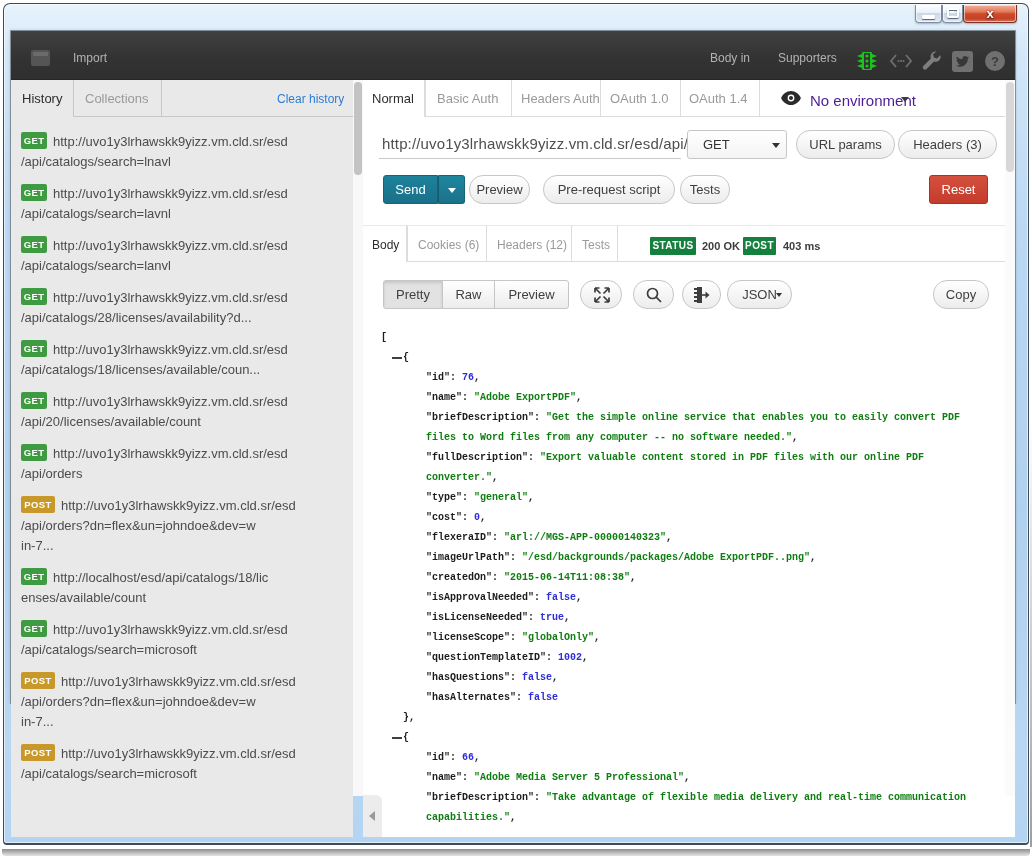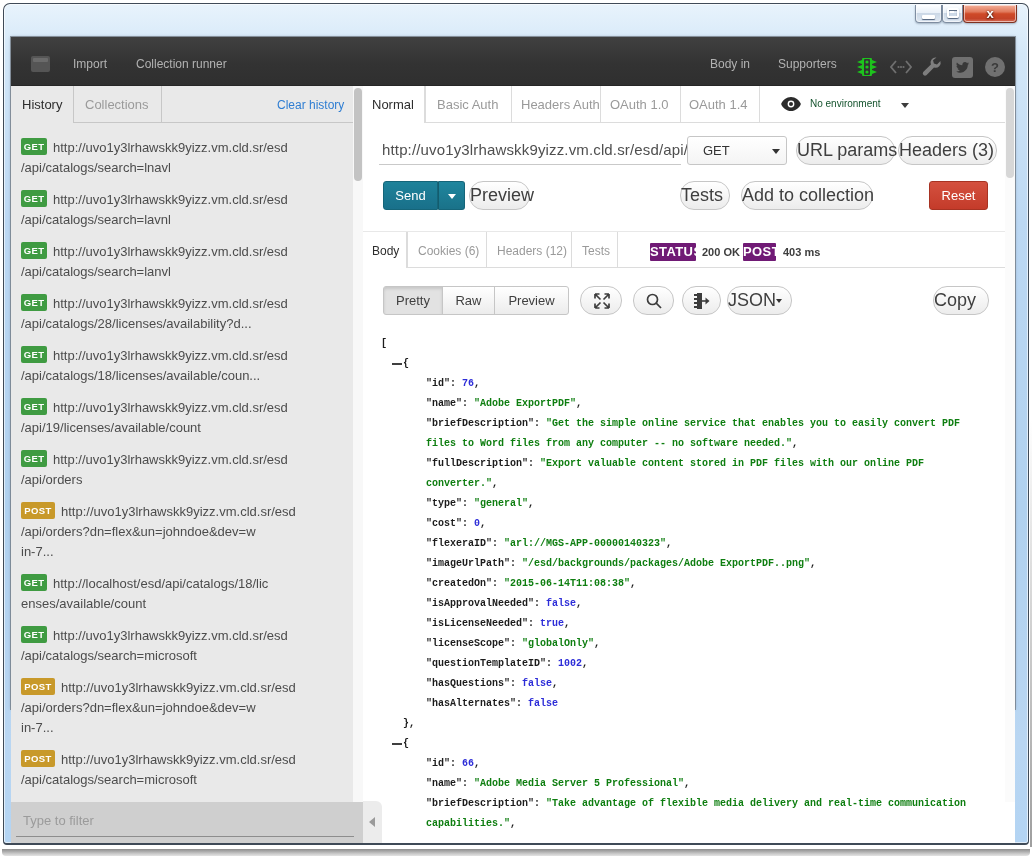--- a/index.html
+++ b/index.html
@@ -1,16 +1,16 @@
 <!DOCTYPE html>
 <html><head><meta charset="utf-8"><style>
 *{margin:0;padding:0;box-sizing:border-box}
 html,body{width:1032px;height:856px;background:#fff;font-family:"Liberation Sans",sans-serif;overflow:hidden;position:relative}
 #win{position:absolute;left:3px;top:3px;width:1026px;height:842px;border:1px solid #3f4a57;border-bottom-width:2px;border-radius:7px 7px 4px 4px;background:linear-gradient(180deg,#e8f3fc 0%,#d3e7f8 6%,#bcd8f3 26%,#b0d1ef 60%,#b9d6f2 88%,#b3d4f3 100%);box-shadow:inset 0 0 0 1px rgba(255,255,255,.6)}
-#client{position:absolute;left:7px;top:33px;width:1004px;height:672px;background:#fff;box-shadow:0 0 0 1px rgba(118,126,136,.8),0 0 3px rgba(30,50,70,.35)}
+#client{position:absolute;left:7px;top:27px;width:1004px;height:672px;background:#fff;box-shadow:0 0 0 1px rgba(118,126,136,.8),0 0 3px rgba(30,50,70,.35)}
 
 .cap{position:absolute;top:1px;height:18px;border:1px solid #7e8da1;border-top:none;border-radius:0 0 4px 4px;box-shadow:inset 0 0 0 1px rgba(255,255,255,.55),0 1px 2px rgba(70,90,110,.4)}
 .cap.min{left:911px;width:27px;background:linear-gradient(180deg,#fdfeff 0%,#e9f0f8 45%,#ccd8e6 50%,#dee8f3 100%)}
 .cap.max{left:938px;width:21px;background:linear-gradient(180deg,#fdfeff 0%,#e9f0f8 45%,#ccd8e6 50%,#dee8f3 100%)}
 .cap.close{left:959px;width:54px;border-color:#7e3222;background:linear-gradient(180deg,#f5b09a 0%,#e07a5c 40%,#cf4a28 52%,#c44328 80%,#d8705b 100%)}
 .gmin{position:absolute;left:6px;top:10px;width:13px;height:4px;background:#fff;border-radius:1px;box-shadow:0 1px 1px rgba(40,60,90,.8)}
 .gmax{position:absolute;left:4px;top:3px;width:12px;height:10px;border:2px solid #fff;border-radius:2px;box-shadow:0 1px 1px rgba(40,60,90,.8),inset 0 1px 1px rgba(40,60,90,.8)}
 .gmax i{position:absolute;left:1px;top:1px;width:4px;height:2px;background:#fff}
 .gx{position:absolute;left:0;top:1px;width:100%;text-align:center;color:#fff;font-size:13px;font-weight:700;text-shadow:0 1px 2px rgba(60,20,10,.95),0 0 2px rgba(90,25,5,.8)}
 
@@ -30,36 +30,36 @@
 #filter{position:absolute;left:0;top:765px;width:352px;height:41px;background:#cfcfcf}
 #filter span{position:absolute;left:12px;top:11px;font-size:13px;color:#9b9b9b}
 #filter i{position:absolute;left:5px;top:34px;width:338px;height:1px;background:#8d8d8d}
 
 #main{position:absolute;left:352px;top:49px;width:652px;height:757px;background:#fff}
 #mtabs{position:absolute;left:352px;top:49px;width:652px;height:37px;border-bottom:1px solid #dcdcdc}
 #mtabs .sep{position:absolute;top:0;width:1px;height:36px;background:#dcdcdc}
 .ntab{position:absolute;left:352px;top:49px;width:62px;height:37px;background:#fff;border-right:1px solid #dcdcdc}
 .tabtxt{position:absolute;top:60px;font-size:13px;color:#9a9a9a;white-space:nowrap}
 .tabtxt.on{color:#2d2d2d;font-weight:400}
-.btn{position:absolute;height:29px;background:linear-gradient(#ffffff,#ececec);border:1px solid #c6c6c6;border-radius:14px;font-size:18px;color:#3f3f3f;line-height:27px;white-space:nowrap}
+.btn{position:absolute;height:29px;background:linear-gradient(#ffffff,#ececec);border:1px solid #c6c6c6;border-radius:14px;font-size:13px;color:#3f3f3f;text-align:center;line-height:27px;white-space:nowrap}
 
 #urltext{position:absolute;left:371px;top:99px;width:309px;height:28px;line-height:28px;font-size:15px;letter-spacing:.15px;color:#4f4f4f;overflow:hidden;white-space:nowrap}
 #urlline{position:absolute;left:368px;top:127px;width:302px;height:1px;background:#c9c9c9}
 #sel{position:absolute;left:676px;top:99px;width:100px;height:29px;border:1px solid #c6c6c6;border-radius:3px;background:linear-gradient(#ffffff,#f4f4f4);font-size:13px;color:#333;line-height:27px;padding-left:15px}
 .caret{position:absolute;width:0;height:0;border-left:4px solid transparent;border-right:4px solid transparent;border-top:5px solid #333}
 
 #send{position:absolute;left:372px;top:144px;width:55px;height:29px;background:linear-gradient(#1e829a,#19708a);border:1px solid #156579;border-radius:3px 0 0 3px;color:#fff;font-size:13px;font-weight:400;text-align:center;line-height:27px}
 #sendc{position:absolute;left:427px;top:144px;width:27px;height:29px;background:linear-gradient(#1f869e,#1a7289);border:1px solid #156579;border-left:1px solid #135c6e;border-radius:0 3px 3px 0}
 #reset{position:absolute;left:918px;top:144px;width:59px;height:29px;background:linear-gradient(#d4513f,#c43b2a);border:1px solid #a73323;border-radius:3px;color:#fff;font-size:13px;text-align:center;line-height:27px}
 
 #rdiv{position:absolute;left:352px;top:194px;width:652px;height:1px;background:#e8e8e8}
 #rtabs{position:absolute;left:352px;top:195px;width:652px;height:36px;border-bottom:1px solid #dcdcdc}
 #rtabs .sep{position:absolute;top:0;width:1px;height:35px;background:#dcdcdc}
 .btab{position:absolute;left:352px;top:195px;width:44px;height:36px;background:#fff;border-right:1px solid #dcdcdc}
-.gbadge{position:absolute;top:206px;height:18px;line-height:18px;background:#701a75;color:#fff;font-size:13px;font-weight:700;letter-spacing:.4px;text-align:center;border-radius:1px}
+.gbadge{position:absolute;top:206px;height:18px;line-height:18px;background:#15803d;color:#fff;font-size:10px;font-weight:700;letter-spacing:.4px;text-align:center;border-radius:1px}
 .gval{position:absolute;top:207px;height:17px;line-height:17px;font-size:11px;font-weight:700;color:#3d3d3d}
 
 .seg{position:absolute;top:249px;height:29px;border:1px solid #c6c6c6;font-size:13px;color:#3f3f3f;text-align:center;line-height:27px}
 #segp{left:372px;width:60px;border-radius:3px 0 0 3px;background:#e2e2e2;box-shadow:inset 0 2px 3px rgba(0,0,0,.12)}
 #segr{left:431px;width:53px;border-radius:0;background:linear-gradient(#ffffff,#ececec)}
 #segv{left:483px;width:75px;border-radius:0 3px 3px 0;background:linear-gradient(#ffffff,#ececec)}
 
 .jl{position:absolute;left:415px;height:20px;line-height:20px;font-family:"Liberation Mono",monospace;font-size:10px;font-weight:700;color:#1c1c1c;white-space:pre}
 .jl .s{color:#0e7e10}
 .jl .n{color:#2d2dd8}
@@ -86,21 +86,20 @@
   <div class="cap close">
       <div class="gx">x</div>
     </div>
   <div id="client">
     <div id="topbar">
       <svg width="19" height="16" viewBox="0 0 19 16" style="left:20px;top:19px">
           <rect x="0" y="0" width="19" height="16" rx="2" fill="#555"></rect>
           <rect x="2" y="2" width="15" height="4" rx="1" fill="#6b6b6b"></rect>
         </svg>
       <span class="t" style="left:62px">Import</span>
-      <span class="t" style="left:125px">Collection runner</span>
       <span class="t" style="left:699px">Body in</span>
       <span class="t" style="left:767px">Supporters</span>
       <svg width="22" height="18" viewBox="0 0 22 18" style="left:845px;top:21px">
         <rect x="7" y="0" width="8" height="18" rx="2" fill="none" stroke="#1dc31d" stroke-width="2"></rect>
         <circle cx="11" cy="4" r="1.6" fill="#1dc31d"></circle>
           <circle cx="11" cy="9" r="1.6" fill="#1dc31d"></circle>
           <circle cx="11" cy="14" r="1.6" fill="#1dc31d"></circle>
         <path d="M6 2 L1 4 L6 6 Z M6 7 L1 9 L6 11 Z M6 12 L1 14 L6 16 Z" fill="#1dc31d"></path>
         <path d="M16 2 L21 4 L16 6 Z M16 7 L21 9 L16 11 Z M16 12 L21 14 L16 16 Z" fill="#1dc31d"></path>
       </svg>
@@ -137,76 +136,72 @@
       <div class="hl" style="top:121px">/api/catalogs/search=lnavl</div>
       <div class="hl" style="top:153px"><span class="badge bget">GET</span>http://uvo1y3lrhawskk9yizz.vm.cld.sr/esd</div>
       <div class="hl" style="top:173px">/api/catalogs/search=lavnl</div>
       <div class="hl" style="top:205px"><span class="badge bget">GET</span>http://uvo1y3lrhawskk9yizz.vm.cld.sr/esd</div>
       <div class="hl" style="top:225px">/api/catalogs/search=lanvl</div>
       <div class="hl" style="top:257px"><span class="badge bget">GET</span>http://uvo1y3lrhawskk9yizz.vm.cld.sr/esd</div>
       <div class="hl" style="top:277px">/api/catalogs/28/licenses/availability?d...</div>
       <div class="hl" style="top:309px"><span class="badge bget">GET</span>http://uvo1y3lrhawskk9yizz.vm.cld.sr/esd</div>
       <div class="hl" style="top:329px">/api/catalogs/18/licenses/available/coun...</div>
       <div class="hl" style="top:361px"><span class="badge bget">GET</span>http://uvo1y3lrhawskk9yizz.vm.cld.sr/esd</div>
-      <div class="hl" style="top:381px">/api/19/licenses/available/count</div>
+      <div class="hl" style="top:381px">/api/20/licenses/available/count</div>
       <div class="hl" style="top:413px"><span class="badge bget">GET</span>http://uvo1y3lrhawskk9yizz.vm.cld.sr/esd</div>
       <div class="hl" style="top:433px">/api/orders</div>
       <div class="hl" style="top:465px"><span class="badge bpost">POST</span>http://uvo1y3lrhawskk9yizz.vm.cld.sr/esd</div>
       <div class="hl" style="top:485px">/api/orders?dn=flex&amp;un=johndoe&amp;dev=w</div>
       <div class="hl" style="top:505px">in-7...</div>
       <div class="hl" style="top:537px"><span class="badge bget">GET</span>http://localhost/esd/api/catalogs/18/lic</div>
       <div class="hl" style="top:557px">enses/available/count</div>
       <div class="hl" style="top:589px"><span class="badge bget">GET</span>http://uvo1y3lrhawskk9yizz.vm.cld.sr/esd</div>
       <div class="hl" style="top:609px">/api/catalogs/search=microsoft</div>
       <div class="hl" style="top:641px"><span class="badge bpost">POST</span>http://uvo1y3lrhawskk9yizz.vm.cld.sr/esd</div>
       <div class="hl" style="top:661px">/api/orders?dn=flex&amp;un=johndoe&amp;dev=w</div>
       <div class="hl" style="top:681px">in-7...</div>
       <div class="hl" style="top:713px"><span class="badge bpost">POST</span>http://uvo1y3lrhawskk9yizz.vm.cld.sr/esd</div>
       <div class="hl" style="top:733px">/api/catalogs/search=microsoft</div>
       </div>
     <div id="sscroll">
         <i></i>
       </div>
-    <div id="filter">
-        <span>Type to filter</span>
-        <i></i>
-      </div>
     <div id="main"></div>
     <div id="mtabs">
       <div class="sep" style="left:62px"></div>
       <div class="sep" style="left:148px"></div>
       <div class="sep" style="left:237px"></div>
       <div class="sep" style="left:317px"></div>
       <div class="sep" style="left:396px"></div>
     </div>
     <div class="ntab"></div>
     <span class="tabtxt on" style="left:361px">Normal</span>
     <span class="tabtxt" style="left:426px">Basic Auth</span>
     <span class="tabtxt" style="left:510px">Headers Auth</span>
     <span class="tabtxt" style="left:599px">OAuth 1.0</span>
     <span class="tabtxt" style="left:678px">OAuth 1.4</span>
     <svg width="20" height="14" viewBox="0 0 20 14" style="left:770px;top:60px">
         <path d="M10 0 C14.5 0 18.2 3.2 19.6 6.3 C19.9 6.8 19.9 7.2 19.6 7.7 C18.2 10.8 14.5 14 10 14 C5.5 14 1.8 10.8 0.4 7.7 C0.1 7.2 0.1 6.8 0.4 6.3 C1.8 3.2 5.5 0 10 0 Z" fill="#2b2b2b"></path>
         <circle cx="10" cy="7" r="3.4" fill="#fff"></circle>
         <circle cx="10" cy="7" r="2" fill="#2b2b2b"></circle>
       </svg>
-    <span class="tabtxt" style="left:799px;top:61px;color:#14532d;font-size:10px">No environment</span>
+    <span class="tabtxt" style="left:799px;top:61px;color:#4c1d95;font-size:15px">No environment</span>
     <i class="caret" style="left:890px;top:66px;border-top-color:#3c3c3c"></i>
     <div id="urltext">http://uvo1y3lrhawskk9yizz.vm.cld.sr/esd/api/catalogs</div>
     <div id="urlline"></div>
     <div id="sel">GET<i class="caret" style="left:84px;top:12px"></i></div>
     <div class="btn" style="left:785px;top:99px;width:99px">URL params</div>
     <div class="btn" style="left:887px;top:99px;width:99px">Headers (3)</div>
     <div id="send">Send</div>
     <div id="sendc">
         <i class="caret" style="left:9px;top:12px;border-top-color:#fff"></i>
       </div>
     <div class="btn" style="left:458px;top:144px;width:61px">Preview</div>
+    <div class="btn" style="left:532px;top:144px;width:132px">Pre-request script</div>
     <div class="btn" style="left:669px;top:144px;width:50px">Tests</div>
-    <div class="btn" style="left:730px;top:144px;width:132px">Add to collection</div>
     <div id="reset">Reset</div>
     <div id="rdiv"></div>
     <div id="rtabs">
       <div class="sep" style="left:44px"></div>
       <div class="sep" style="left:123px"></div>
       <div class="sep" style="left:208px"></div>
       <div class="sep" style="left:254px"></div>
     </div>
     <div class="btab"></div>
     <span class="tabtxt on" style="left:361px;top:207px;font-size:12px">Body</span>

